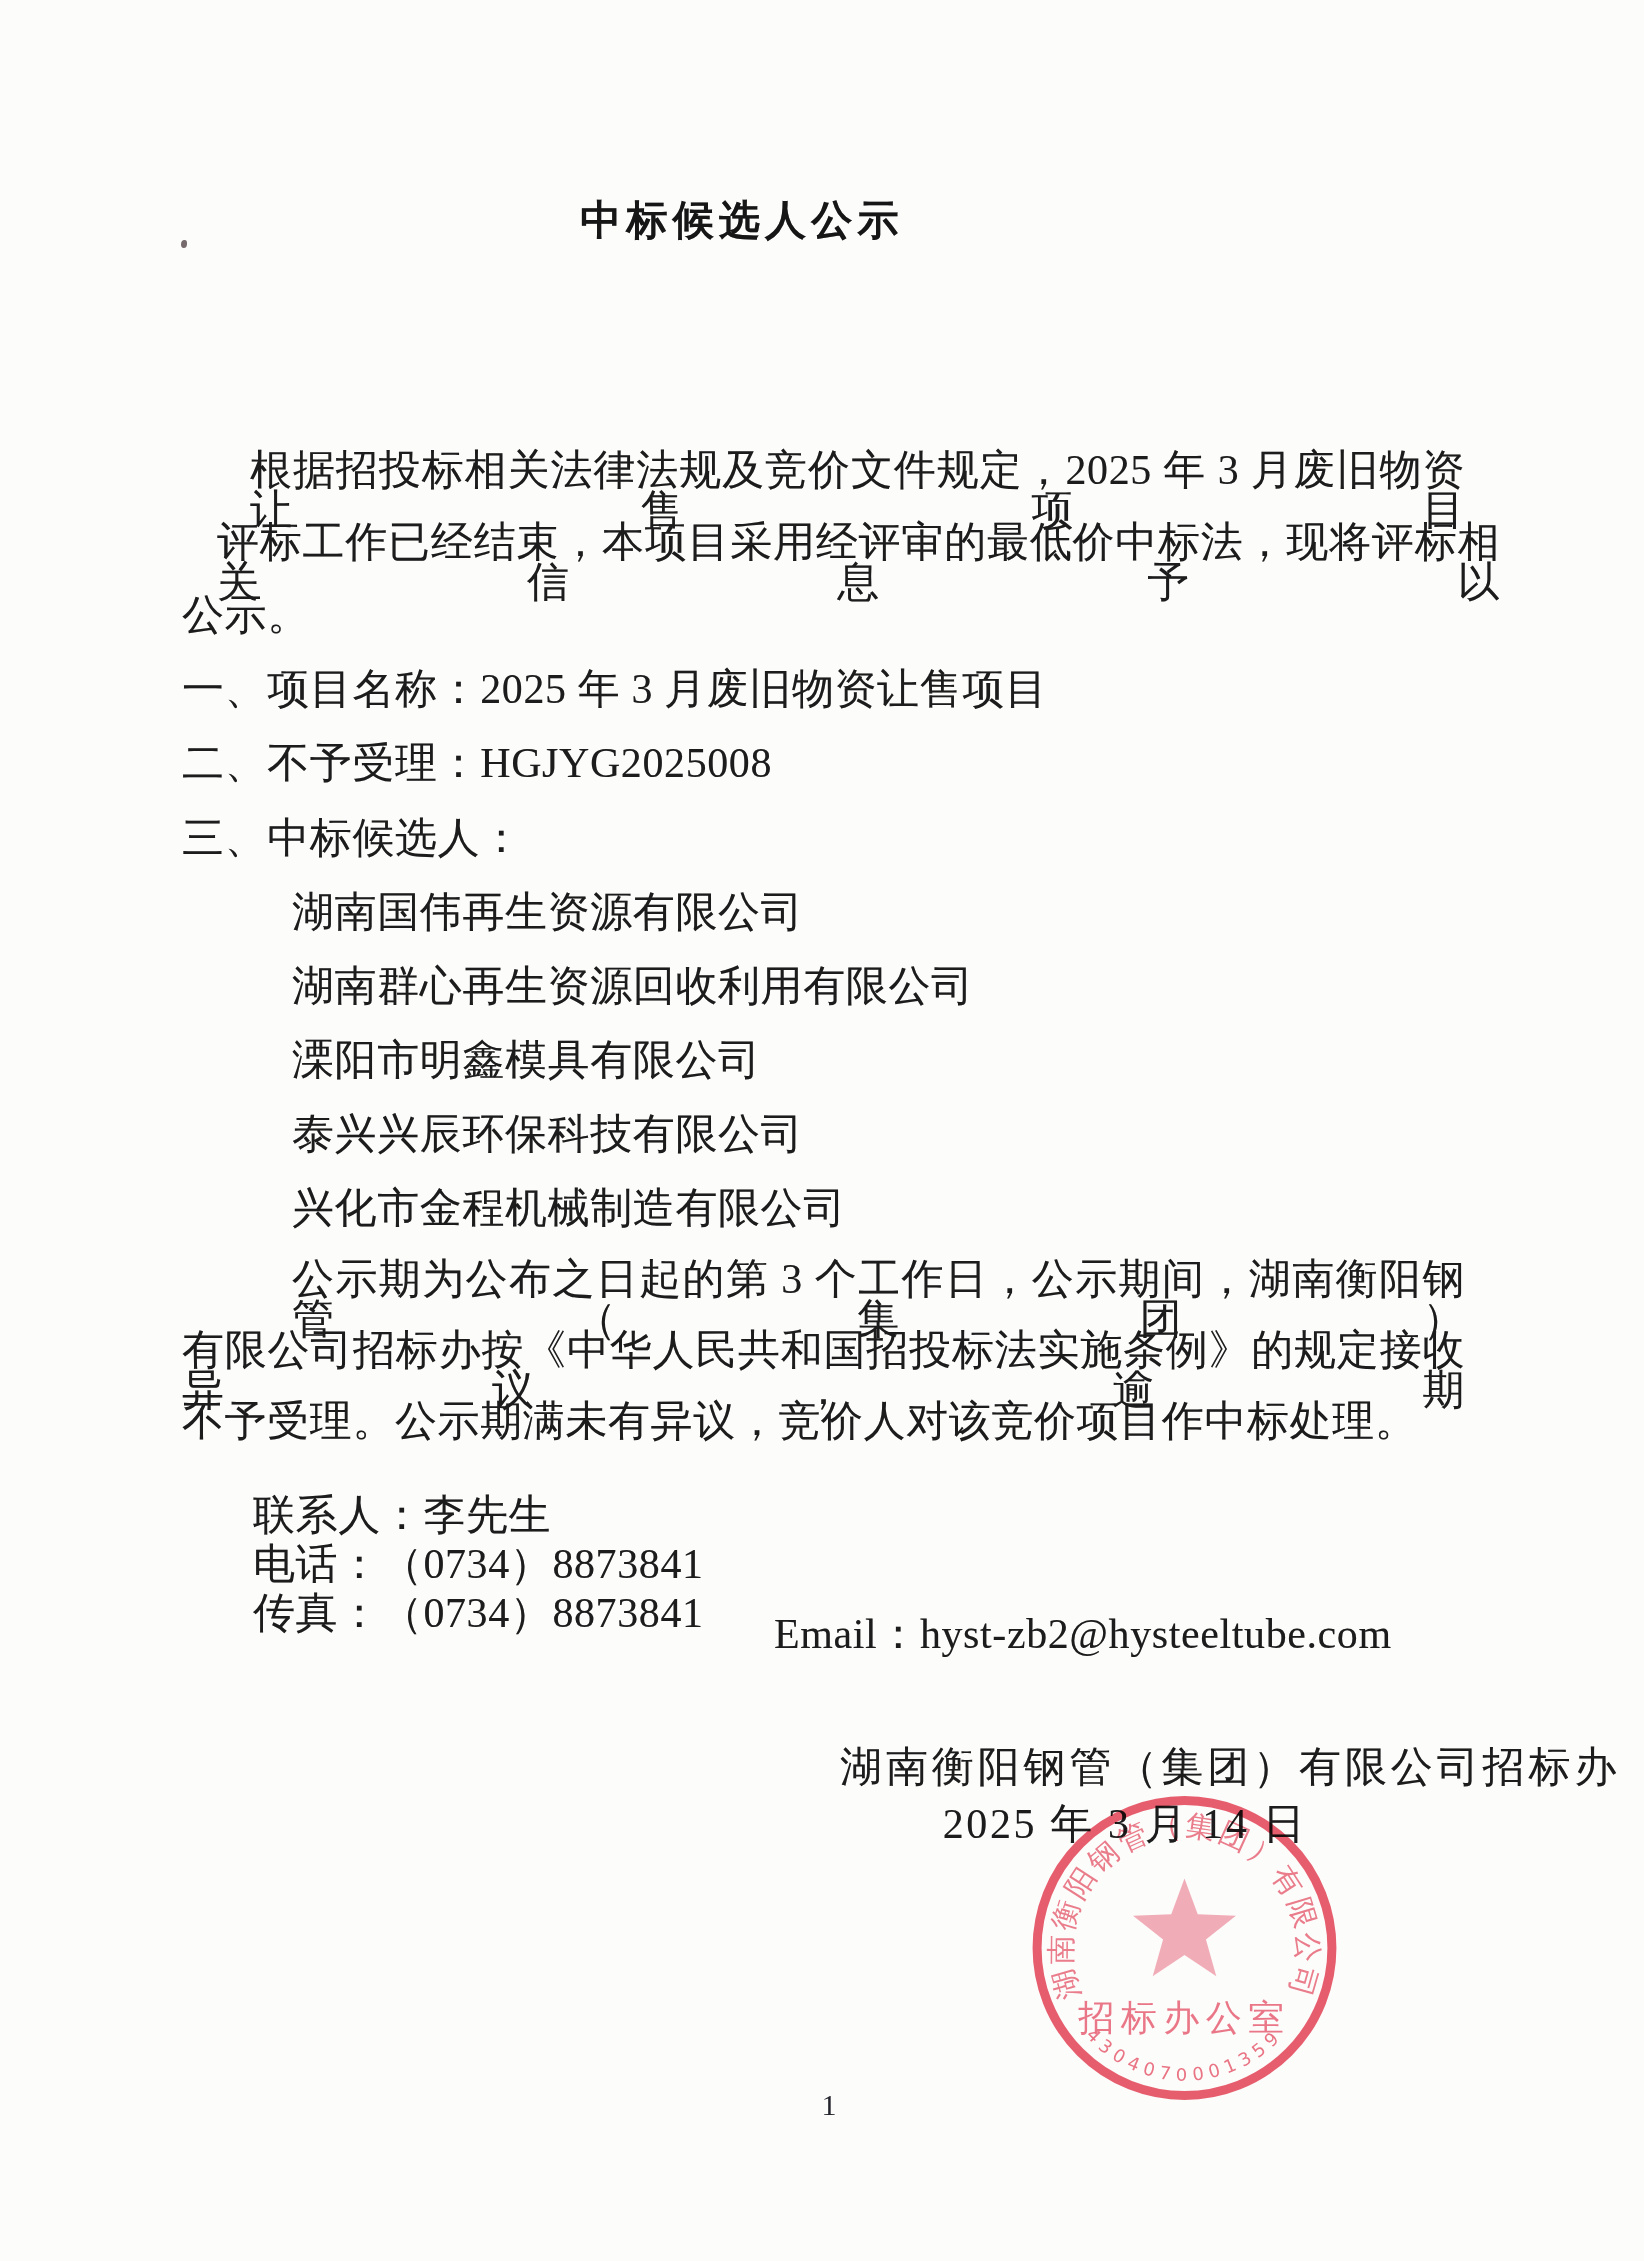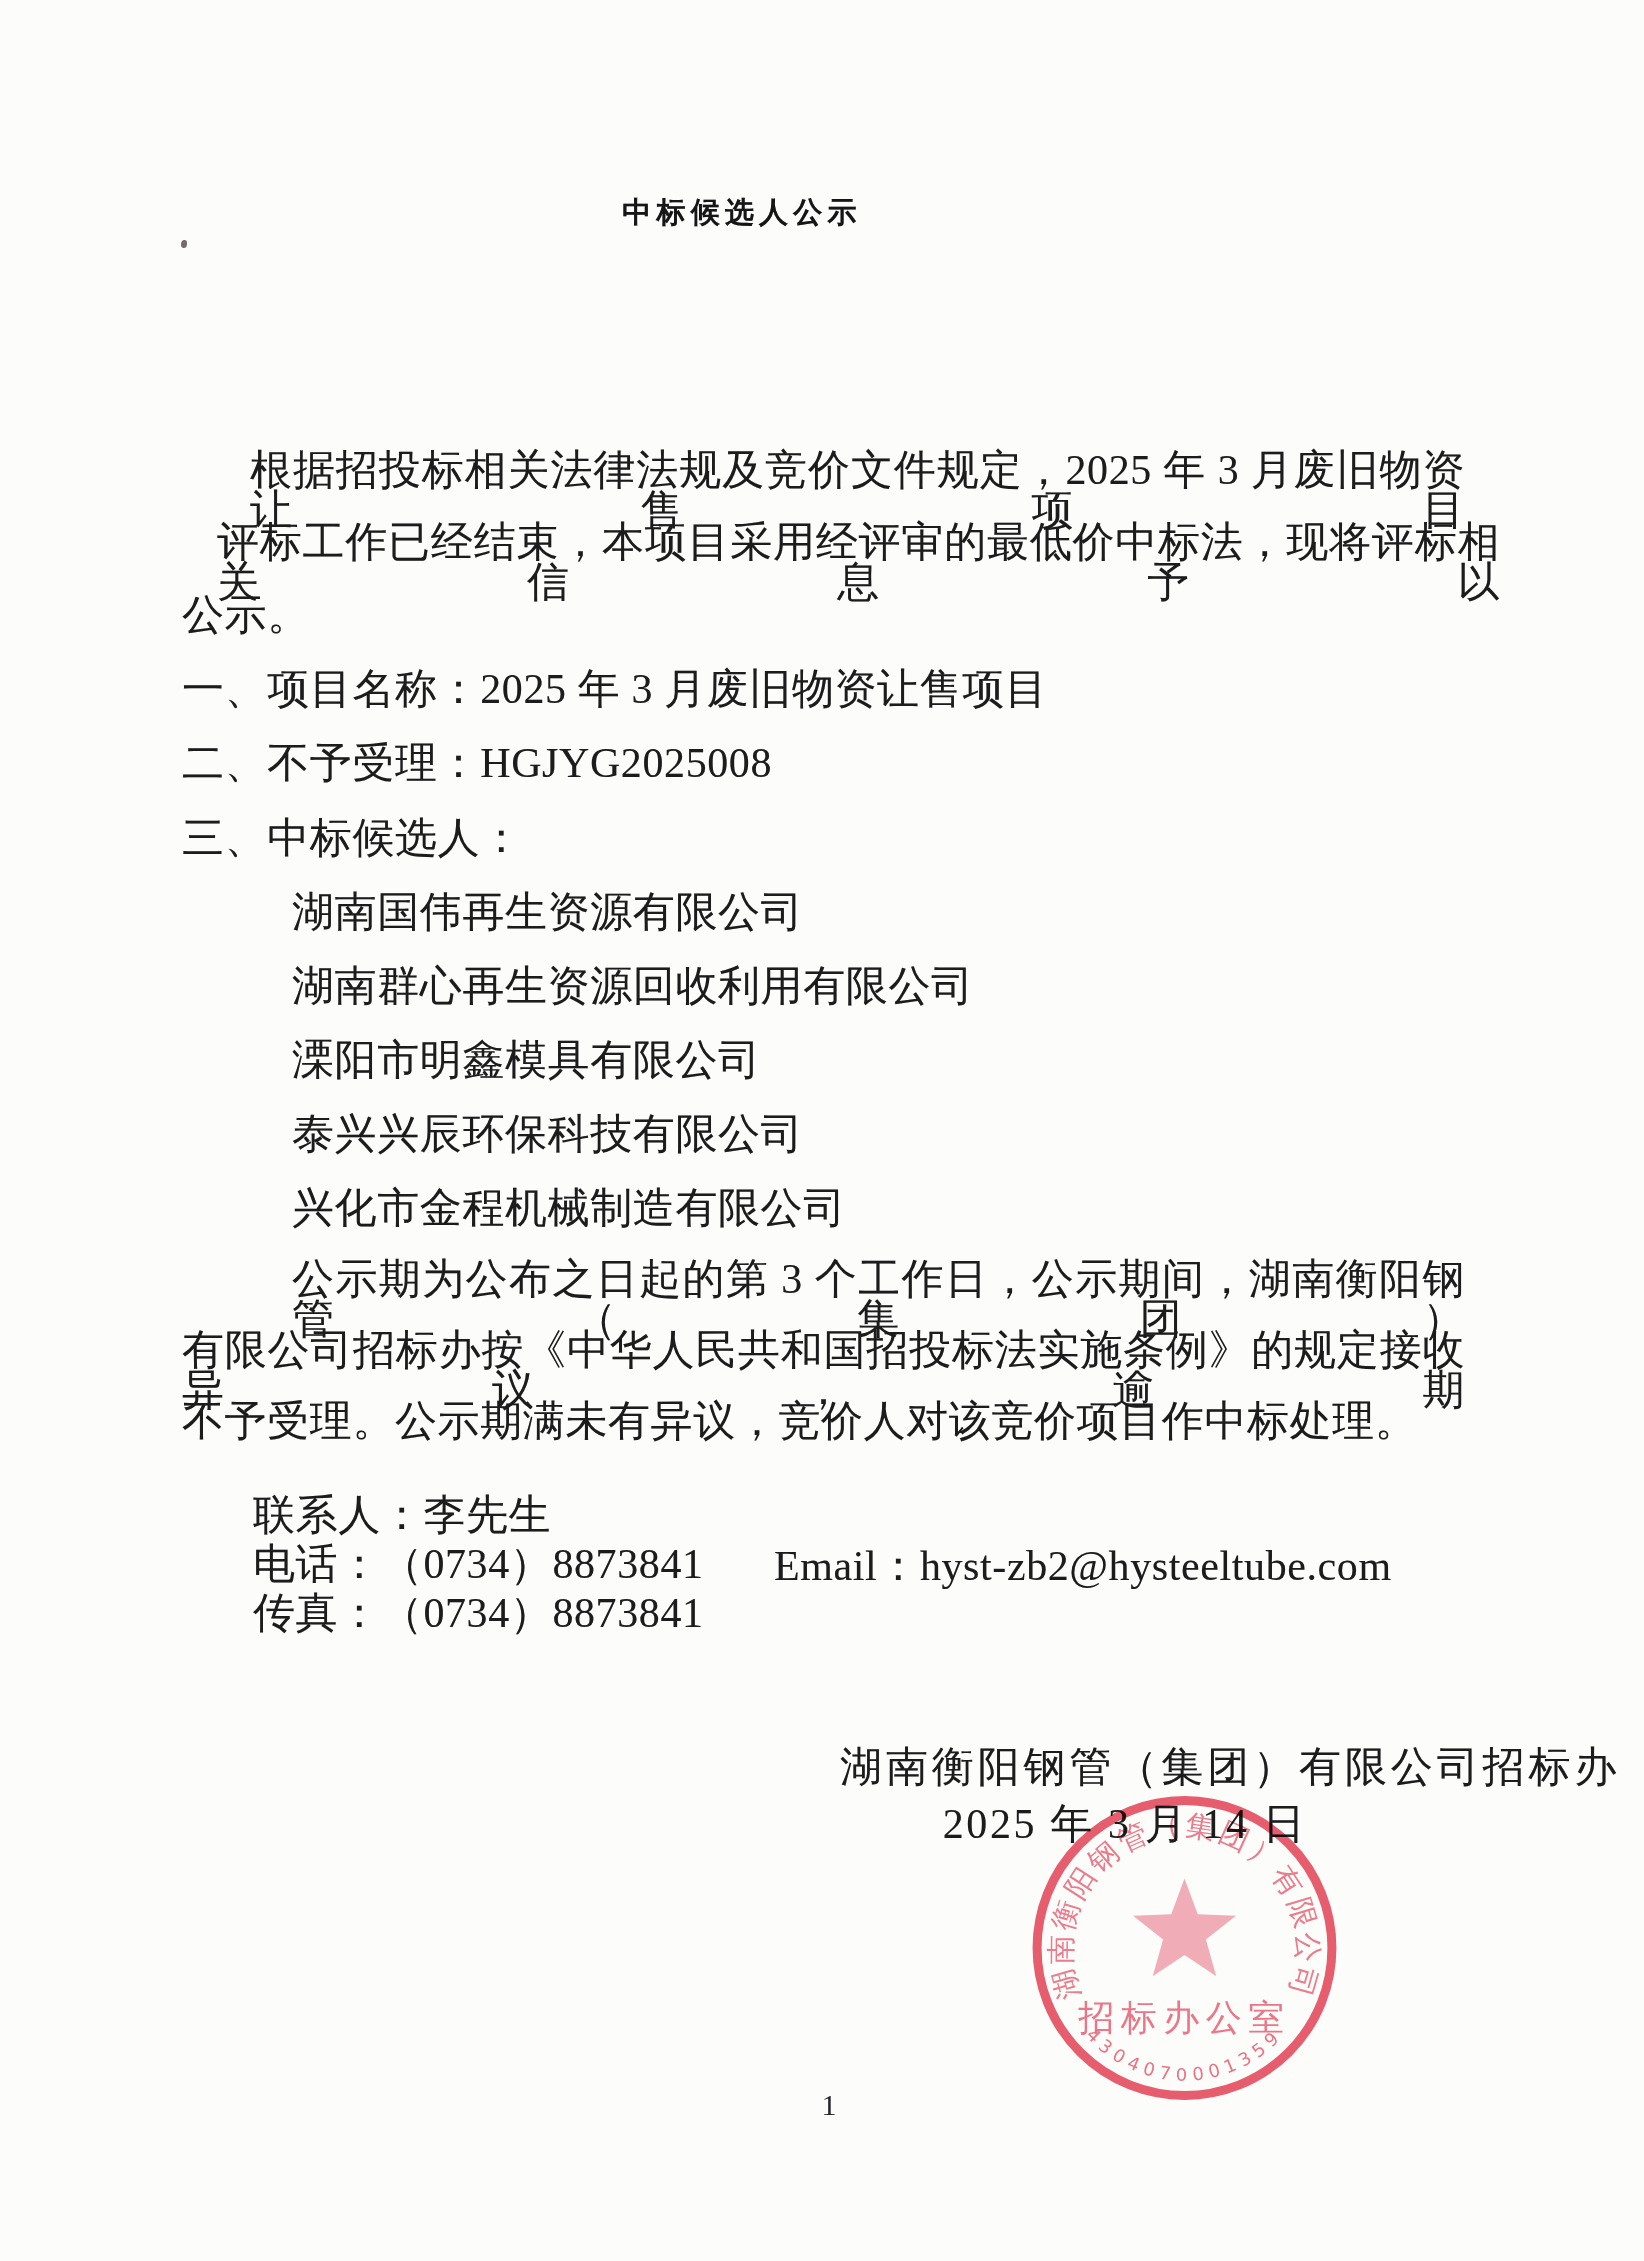--- a/index.html
+++ b/index.html
@@ -27,21 +27,21 @@
     text-align-last:justify;
   }
   .indent2{padding-left:68px;}
   .indent3{padding-left:110px;}
   .doc-title{
     position:absolute;
     left:0;top:193px;width:1484px;
     text-align:center;
     font-family:"Liberation Sans","DejaVu Sans",sans-serif;
     font-weight:700;
-    font-size:29px;
+    font-size:41px;
     letter-spacing:5.2px;
     color:#161616;
     text-shadow:0 0 0.6px rgba(20,20,30,.5);
   }
   .sig-org{
     left:840px;top:1747px;
     letter-spacing:3.9px;
   }
   .sig-date{
     left:1125px;top:1804px;
@@ -95,21 +95,21 @@
   <div class="line" style="left:292px;top:1114px;">泰兴兴辰环保科技有限公司</div>
   <div class="line" style="left:292px;top:1188px;">兴化市金程机械制造有限公司</div>
 
   <div class="line just indent3" style="left:182px;top:1259px;">公示期为公布之日起的第 3 个工作日，公示期间，湖南衡阳钢管（集团）</div>
   <div class="line just" style="left:182px;top:1330px;">有限公司招标办按《中华人民共和国招投标法实施条例》的规定接收异议，逾期</div>
   <div class="line" style="left:182px;top:1401px;">不予受理。公示期满未有异议，竞价人对该竞价项目作中标处理。</div>
 
   <div class="line" style="left:253px;top:1495px;">联系人：李先生</div>
   <div class="line" style="left:253px;top:1544px;">电话：（0734）8873841</div>
   <div class="line" style="left:253px;top:1593px;">传真：（0734）8873841</div>
-  <div class="line email" style="top:1546px;font-family:Liberation Serif, serif;">Email：hyst-zb2@hysteeltube.com</div>
+  <div class="line email" style="top:1614px;font-family:Liberation Serif, serif;">Email：hyst-zb2@hysteeltube.com</div>
 
   <div class="line sig-org">湖南衡阳钢管（集团）有限公司招标办</div>
   <div class="line sig-date">2025 年 3 月 14 日</div>
 
   <svg class="stamp" viewBox="0 0 480 484">
     <defs>
       <path id="arcTop" d="M 80.5 318.4 A 176 176 0 1 1 399.5 318.4" fill="none"></path>
       <path id="arcBottom" d="M 79.2 369.6 A 204 204 0 0 0 400.8 369.6" fill="none"></path>
     </defs>
     <circle cx="240" cy="242" r="229" fill="none" stroke="#e7495c" stroke-width="14" opacity="0.95"></circle>

